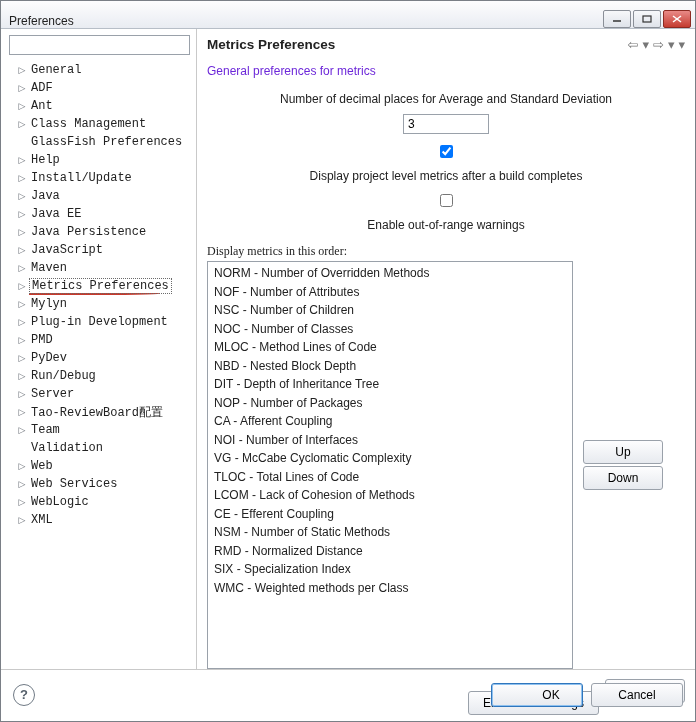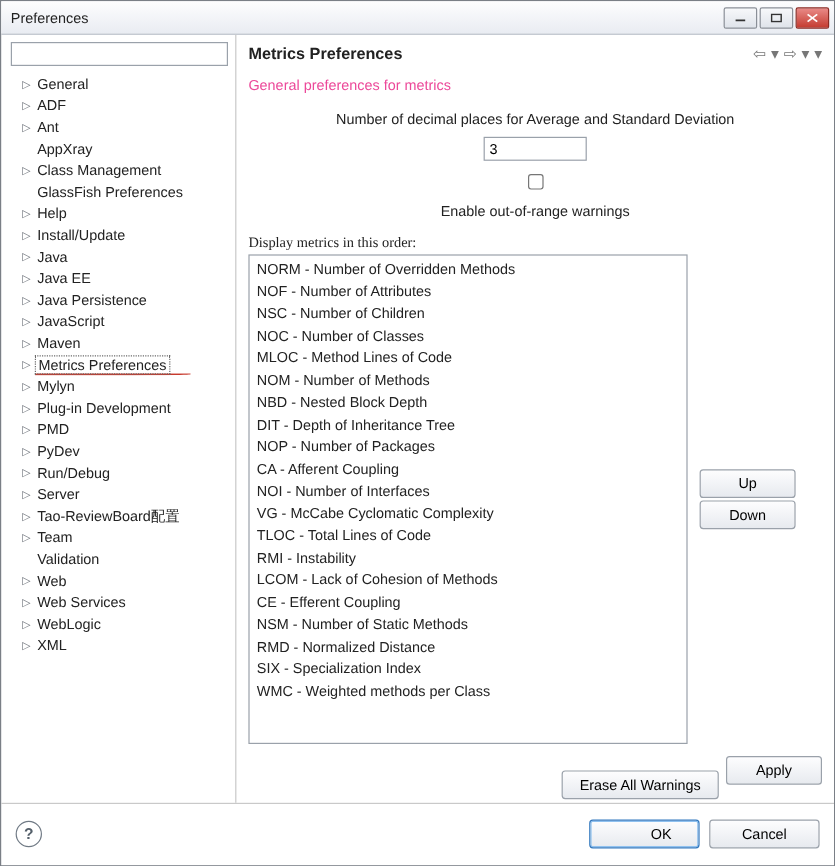--- a/index.html
+++ b/index.html
@@ -13,21 +13,21 @@
     height: 722px;
     overflow: hidden;
     border: 1px solid #7a7f86;
   }
   
   .titlebar {
     height: 28px;
     background: linear-gradient(#fdfdfe, #e9ecf2);
     border-bottom: 1px solid #b7bec7;
     display: flex;
-    align-items: center;
+    align-items: flex-end;
     padding: 0 4px 0 8px;
   }
   .titlebar-title { flex: 1; font-size: 12px; }
   .winbtn {
     width: 28px; height: 18px;
     margin-left: 2px;
     border: 1px solid #8a8f97;
     border-radius: 2px;
     background: linear-gradient(#f7f8fa,#dfe3ea);
     display: flex; align-items:center; justify-content:center;
@@ -64,21 +64,21 @@
   }
   .tree-item .tw {
     width: 10px; display:inline-block; color:#6a6f77;
     font-size: 9px; margin-right: 2px;
     text-align:center;
   }
   .tree-item.selected .lbl {
     border:1px dotted #6b6b6b;
     padding: 0 2px;
   }
-  .tree-item .lbl { padding: 0 2px; }
+  .tree-item .lbl { padding: 0 2px; font-family: Liberation Mono, monospace; }
   .underline-mark {
     height: 2px;
     border-bottom: 2px solid #c73a2d;
     border-radius: 0 0 60% 0;
     margin: -2px 0 0 22px;
     width: 130px;
   }
   
   .rightpane {
     flex:1;
@@ -87,21 +87,21 @@
   }
   .hdrrow {
     display:flex; align-items:center;
     padding: 4px 0 8px 0;
   }
   .hdrrow h2 {
     flex:1; margin:0; font-size: 13.5px; font-weight:600;
   }
   .navicons { display:flex; gap:4px; align-items:center;}
   .navicons span { color:#777; font-size:13px;}
-  .desc { color:#ec4899; margin: 4px 0 10px 0; }
+  .desc { color:#6d28d9; margin: 4px 0 10px 0; }
   .row { display:flex; align-items:center; margin: 4px 0; gap:8px;flex-direction:column;}
   .numinput {
     width: 86px; height:20px;
     border:1px solid #9aa1aa;
     padding: 1px 4px;
     font-size:12px;
     background:#fff;
   }
   .chk { width:13px; height:13px;}
   .listlabel { margin: 8px 0 2px 0; font-family: Liberation Serif, serif;}
@@ -188,24 +188,20 @@
         </div>
         <div class="tree-item">
           <span class="tw">▷</span>
           <span class="lbl">ADF</span>
         </div>
         <div class="tree-item">
           <span class="tw">▷</span>
           <span class="lbl">Ant</span>
         </div>
         <div class="tree-item">
-          <span class="tw"></span>
-          <span class="lbl">AppXray</span>
-        </div>
-        <div class="tree-item">
           <span class="tw">▷</span>
           <span class="lbl">Class Management</span>
         </div>
         <div class="tree-item">
           <span class="tw"></span>
           <span class="lbl">GlassFish Preferences</span>
         </div>
         <div class="tree-item">
           <span class="tw">▷</span>
           <span class="lbl">Help</span>
@@ -307,42 +303,44 @@
     </div>
 
     <div class="desc">General preferences for metrics</div>
 
     <div class="row">
       <span>Number of decimal places for Average and Standard Deviation</span>
       <input class="numinput" type="text" value="3" style="">
     </div>
 
     <div class="row">
+      <input type="checkbox" class="chk" id="chk1" checked="" style="">
+      <label for="chk1">Display project level metrics after a build completes</label>
+    </div>
+    <div class="row">
       <input type="checkbox" class="chk" id="chk2" style="">
       <label for="chk2">Enable out-of-range warnings</label>
     </div>
 
     <div class="listlabel">Display metrics in this order:</div>
 
     <div class="metrics-row">
       <div class="metrics-list" id="metrics-list">
           <div>NORM - Number of Overridden Methods</div>
           <div>NOF - Number of Attributes</div>
           <div>NSC - Number of Children</div>
           <div>NOC - Number of Classes</div>
           <div>MLOC - Method Lines of Code</div>
-          <div>NOM - Number of Methods</div>
           <div>NBD - Nested Block Depth</div>
           <div>DIT - Depth of Inheritance Tree</div>
           <div>NOP - Number of Packages</div>
           <div>CA - Afferent Coupling</div>
           <div>NOI - Number of Interfaces</div>
           <div>VG - McCabe Cyclomatic Complexity</div>
           <div>TLOC - Total Lines of Code</div>
-          <div>RMI - Instability</div>
           <div>LCOM - Lack of Cohesion of Methods</div>
           <div>CE - Efferent Coupling</div>
           <div>NSM - Number of Static Methods</div>
           <div>RMD - Normalized Distance</div>
           <div>SIX - Specialization Index</div>
           <div>WMC - Weighted methods per Class</div>
         </div>
       <div class="sidebtns">
         <button class="btn">Up</button>
         <button class="btn">Down</button>

